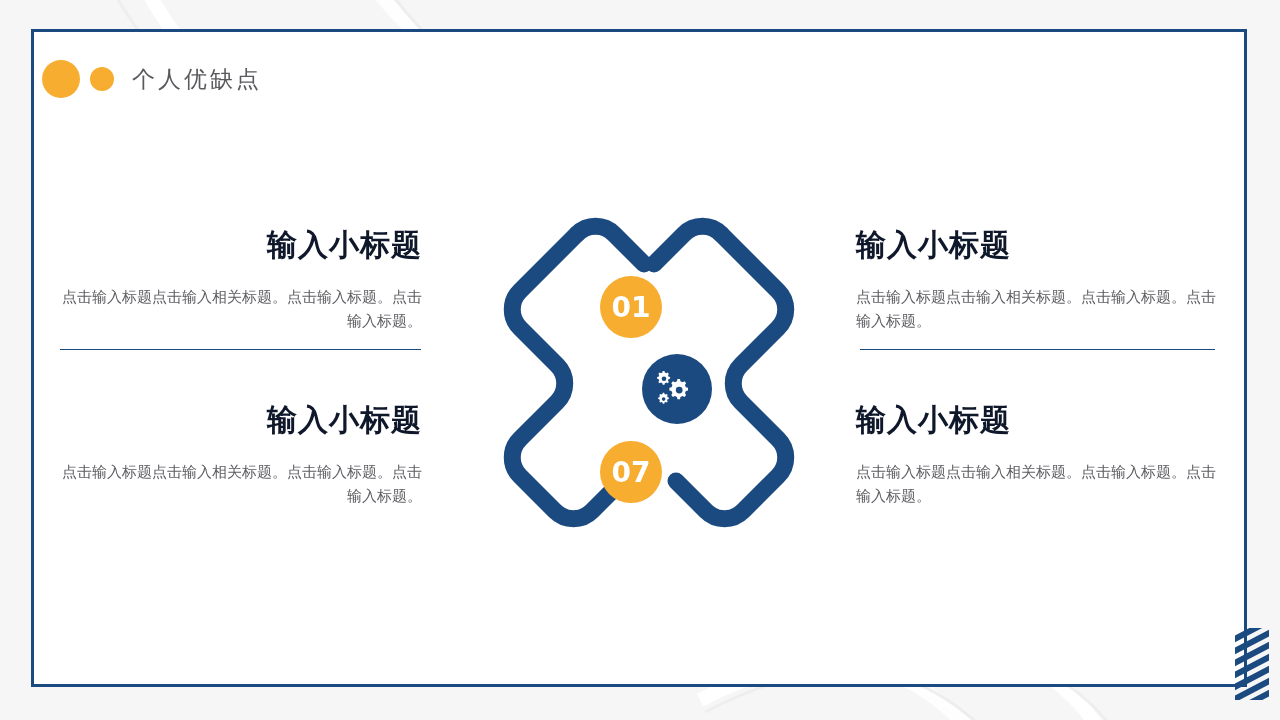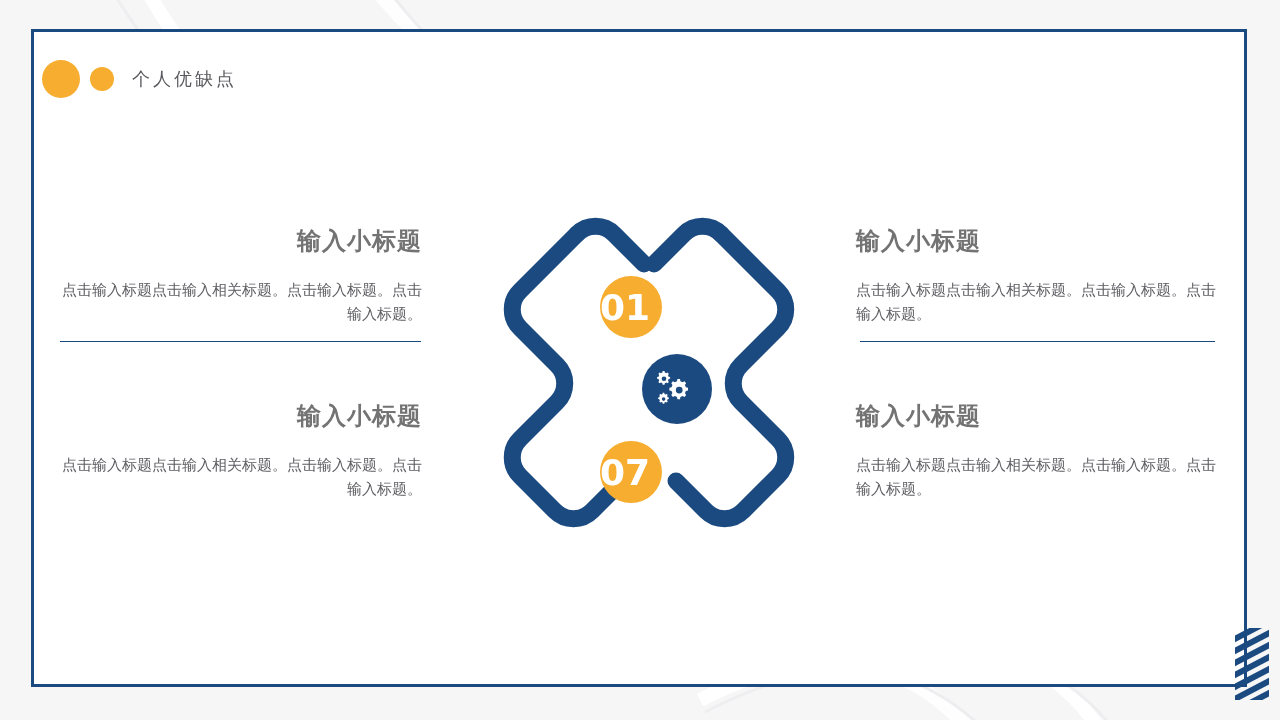--- a/index.html
+++ b/index.html
@@ -48,33 +48,33 @@
     width: 38px; height: 38px; border-radius: 50%;
     background: #f7ad2f;
     margin-right: 10px;
   }
   .dot-sm {
     width: 24px; height: 24px; border-radius: 50%;
     background: #f7ad2f;
     margin-right: 18px;
   }
   #page-title {
-    font-size: 18px;
+    font-size: 23px;
     color: #5a5a5e;
     letter-spacing: 3px;
     font-family: "DejaVu Sans", "Liberation Sans", sans-serif;
     white-space: nowrap;
   }
 
   
   .text-block { position: absolute; }
   .block-heading {
-    font-size: 24px;
+    font-size: 30px;
     font-weight: bold;
-    color: #737373;
+    color: #0f172a;
     letter-spacing: 1px;
     line-height: 1.2;
     font-family: Liberation Serif, serif;
   }
   .block-body {
     font-size: 15px;
     color: #5d5d62;
     line-height: 1.62;
     margin-top: 22px;
     font-family: "DejaVu Sans", "Liberation Sans", sans-serif;
@@ -102,25 +102,25 @@
     height: 330px;
   }
   #center-graphic svg { display: block; }
 
   .num-circle {
     position: absolute;
     width: 62px; height: 62px;
     border-radius: 50%;
     background: #f7ad2f;
     color: #ffffff;
-    font-size: 36px;
+    font-size: 28px;
     font-weight: bold;
     display: flex;
     align-items: center;
-    justify-content: flex-start;
+    justify-content: center;
     font-family: "DejaVu Sans", "Liberation Sans", sans-serif;
     letter-spacing: 0px;
   }
   #circle-01 { left: 566px; top: 244px; }
   #circle-02 { left: 656px; top: 244px; }
   #circle-03 { left: 566px; top: 409px; }
   #circle-04 { left: 656px; top: 409px; }
 
   #center-hub {
     position: absolute;

